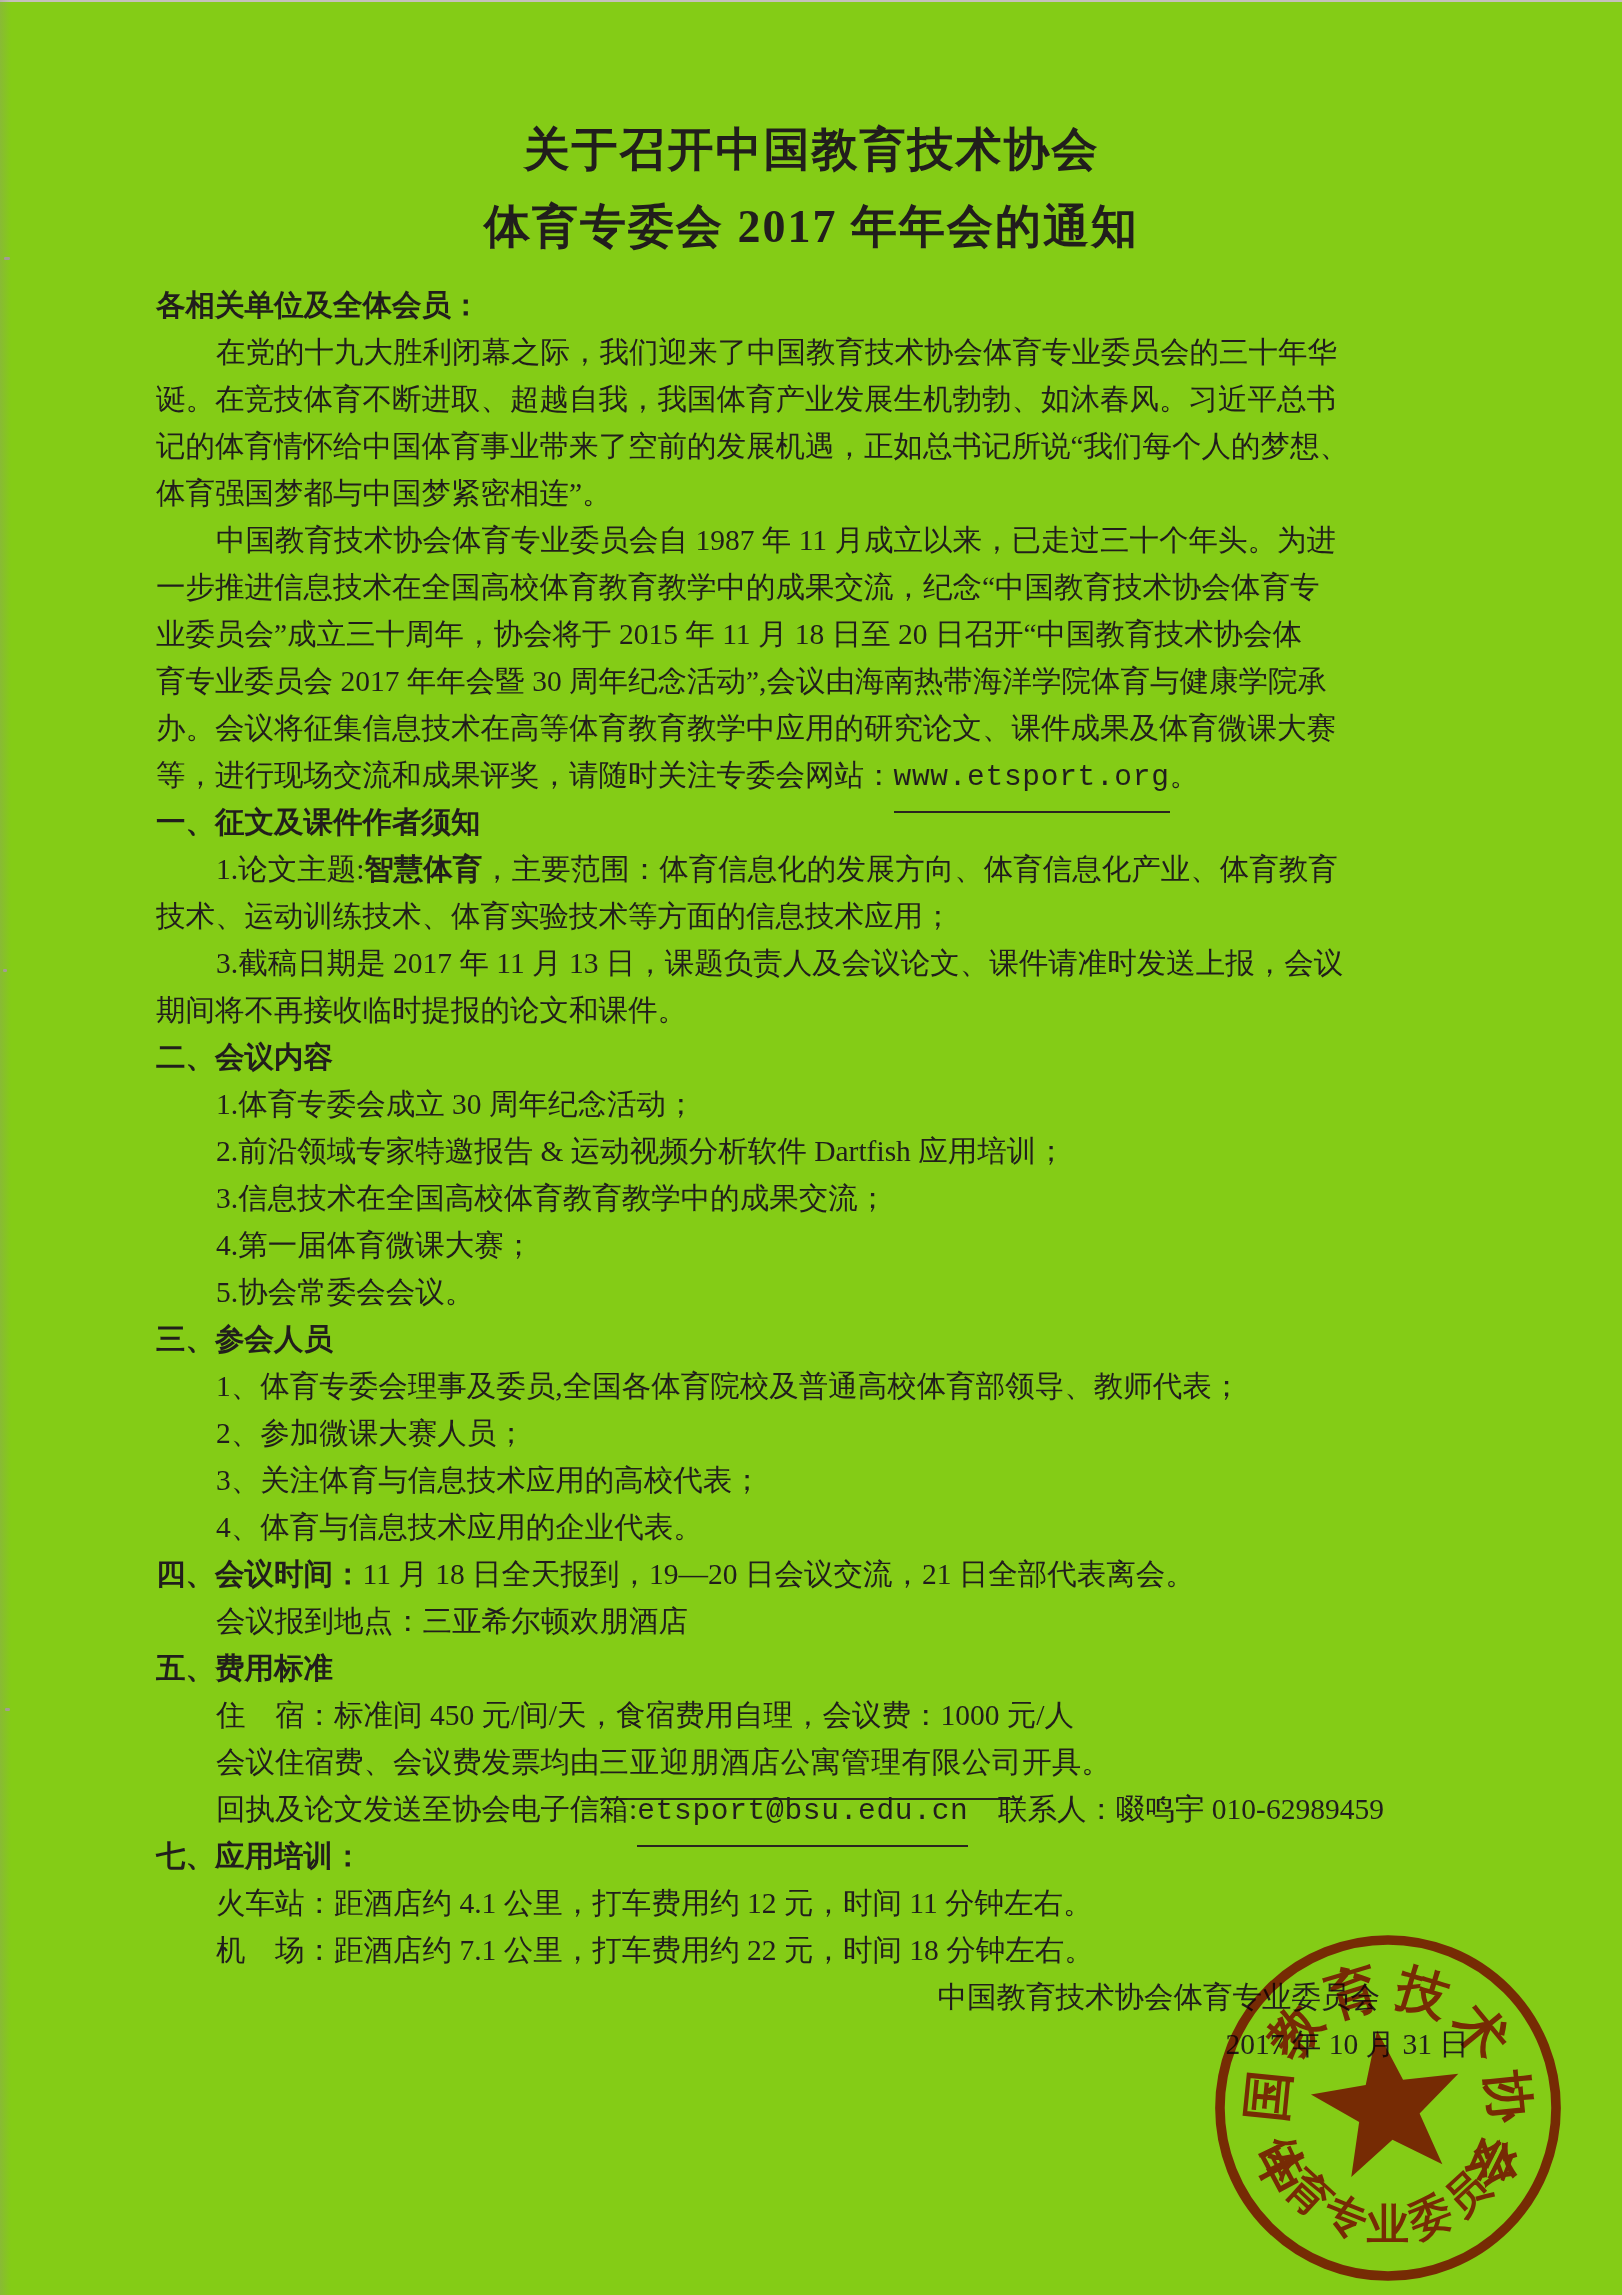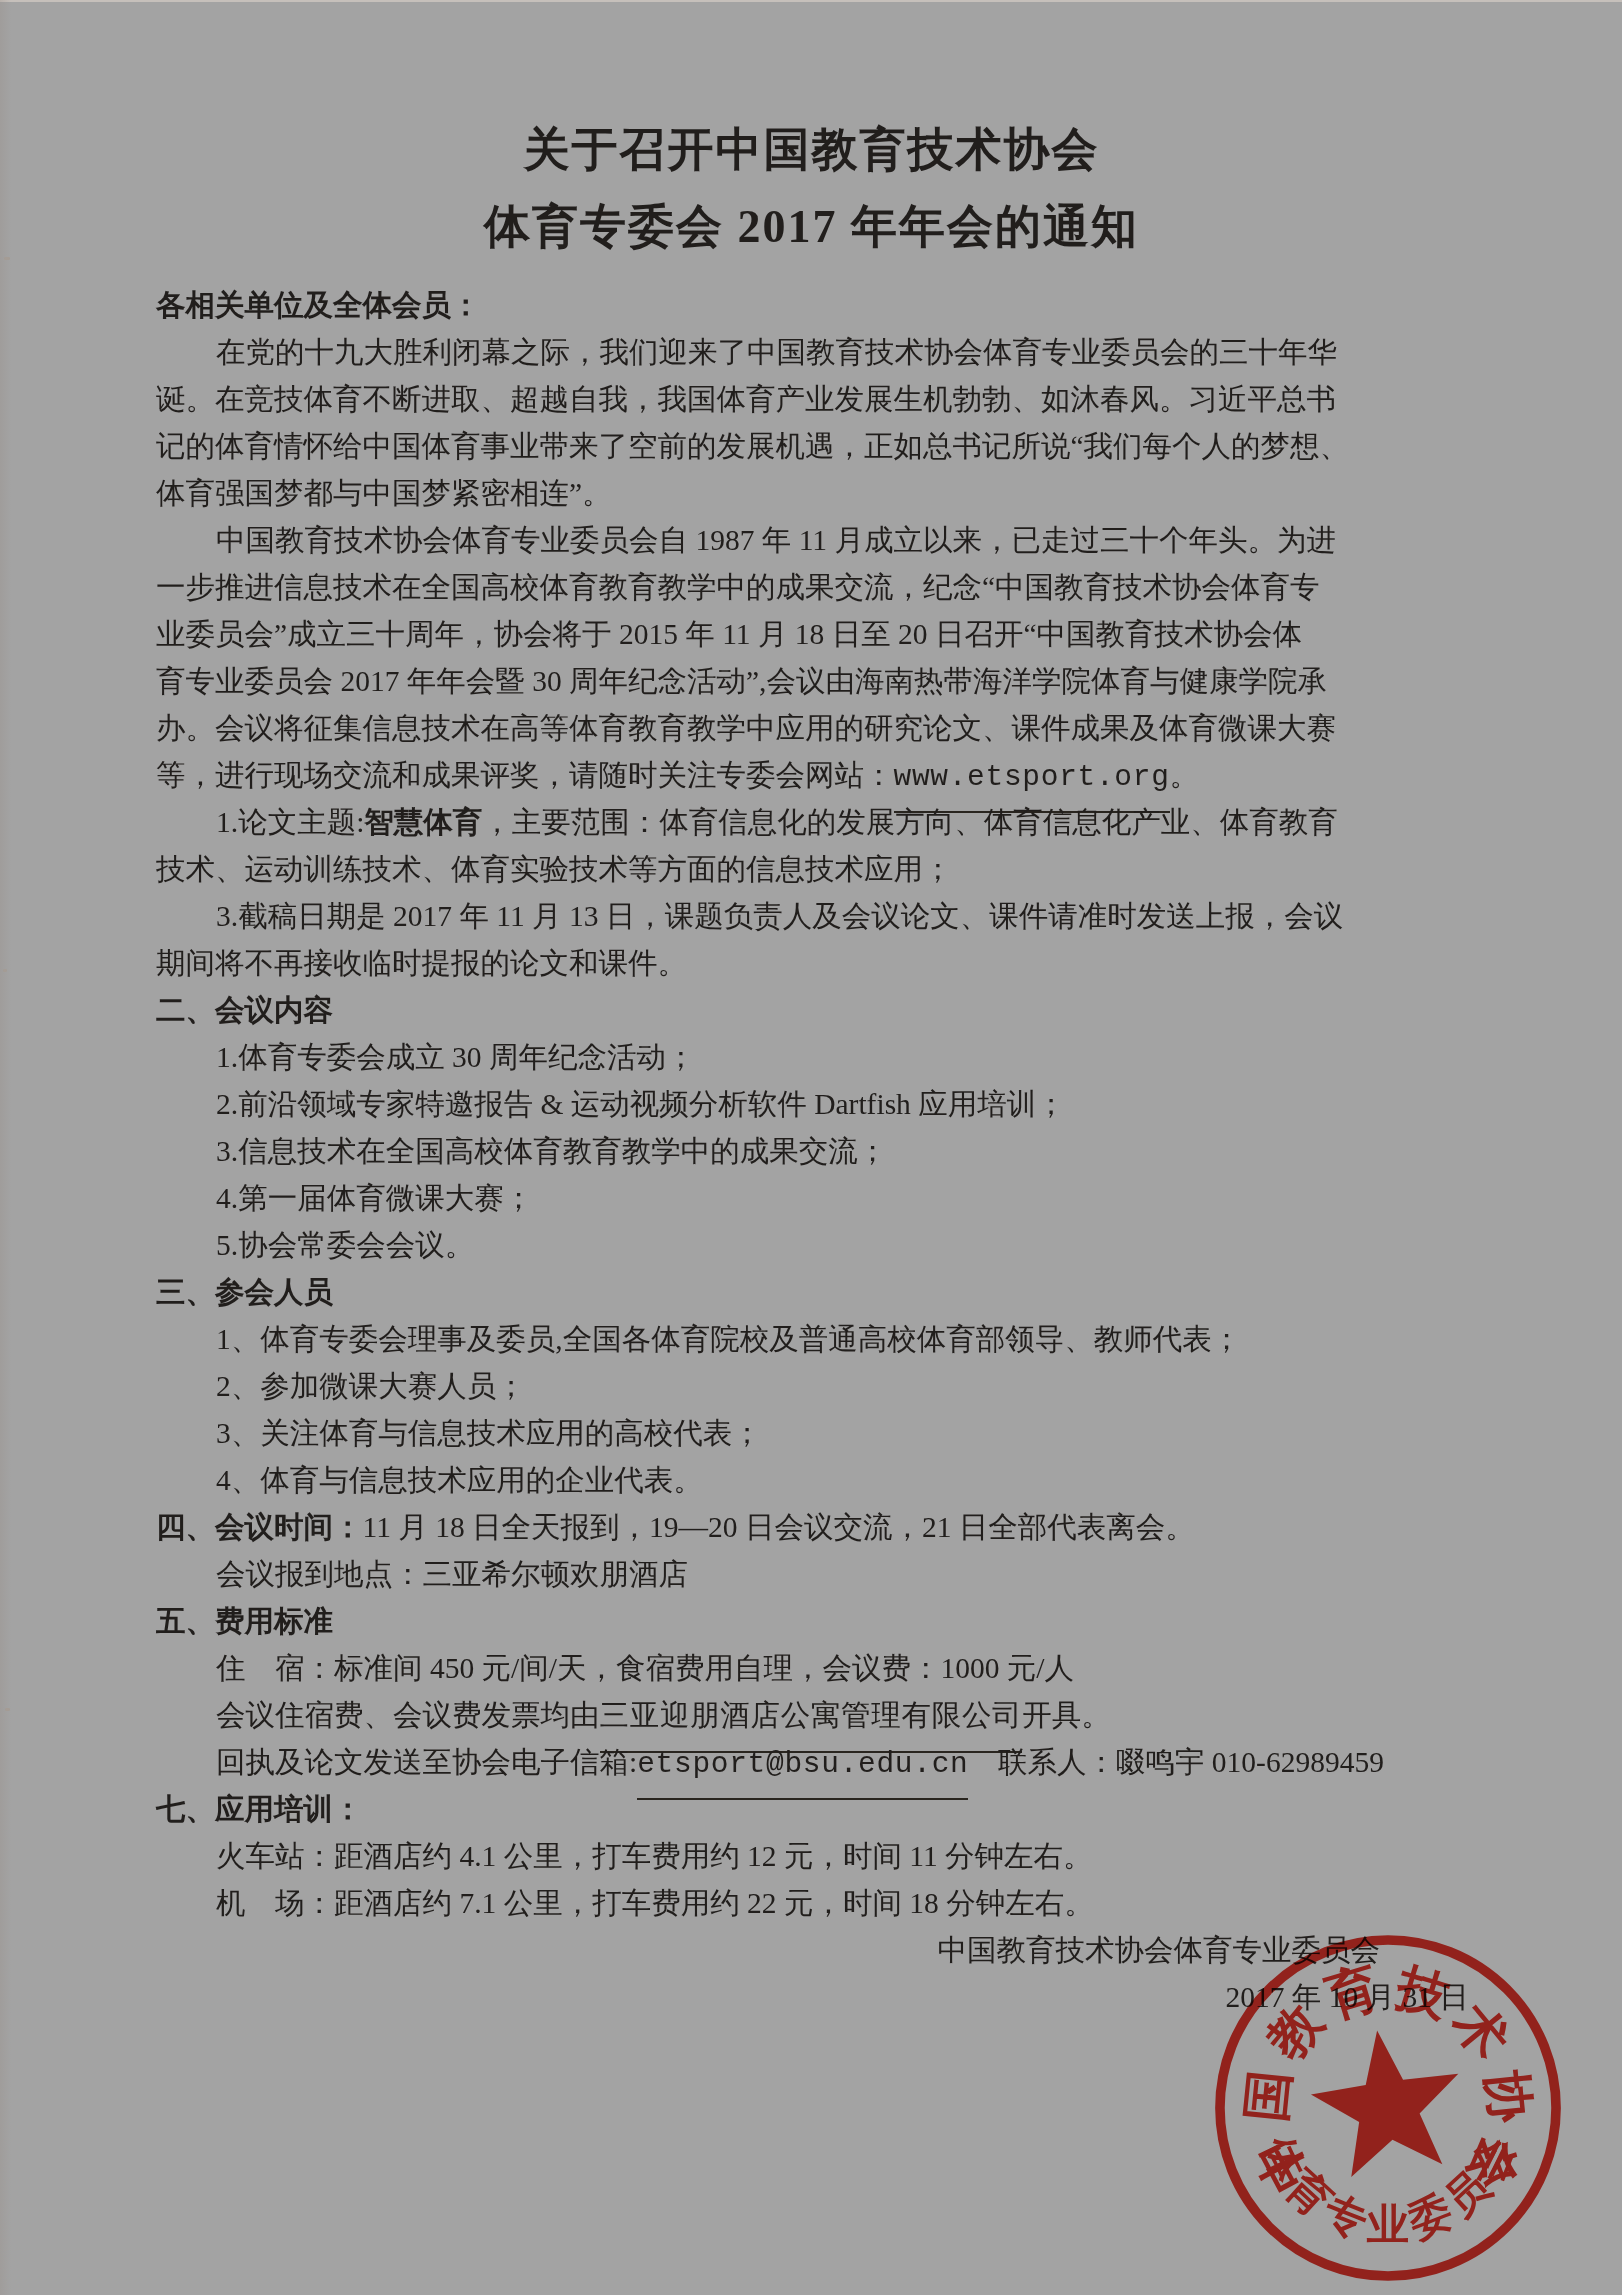--- a/index.html
+++ b/index.html
@@ -4,21 +4,21 @@
 <style>
   html,body{margin:0;padding:0;}
   body{
     width:1623px;height:2295px;
     background:#e9e5e2;
     font-family:"Liberation Serif","DejaVu Serif",serif;
   }
   .page{
     position:relative;
     width:1623px;height:2295px;
-    background:#a3a3a3;
+    background:#84cc16;
     overflow:hidden;
     color:#211e1c;
   }
   
   .scan-edge-top{position:absolute;top:0;left:0;width:100%;height:2px;background:#c6c0bb;}
   .scan-edge-left{position:absolute;top:0;left:0;width:10.5px;height:100%;
     background:linear-gradient(90deg,rgba(150,140,133,.28),rgba(150,140,133,0));}
   .speck{position:absolute;background:#a49c95;border-radius:1.3px;}
   .title{
     text-align:center;
@@ -79,20 +79,21 @@
       <div class="line ind"><span>在党的十九大胜利闭幕之际，我们迎来了中国教育技术协会体育专业委员会的三十年华</span></div>
       <div class="line"><span>诞。在竞技体育不断进取、超越自我，我国体育产业发展生机勃勃、如沐春风。习近平总书</span></div>
       <div class="line"><span>记的体育情怀给中国体育事业带来了空前的发展机遇，正如总书记所说“我们每个人的梦想、</span></div>
       <div class="line"><span>体育强国梦都与中国梦紧密相连”。</span></div>
       <div class="line ind"><span>中国教育技术协会体育专业委员会自 1987 年 11 月成立以来，已走过三十个年头。为进</span></div>
       <div class="line"><span>一步推进信息技术在全国高校体育教育教学中的成果交流，纪念“中国教育技术协会体育专</span></div>
       <div class="line"><span>业委员会”成立三十周年，协会将于 2015 年 11 月 18 日至 20 日召开“中国教育技术协会体</span></div>
       <div class="line"><span>育专业委员会 2017 年年会暨 30 周年纪念活动”,会议由海南热带海洋学院体育与健康学院承</span></div>
       <div class="line"><span>办。会议将征集信息技术在高等体育教育教学中应用的研究论文、课件成果及体育微课大赛</span></div>
       <div class="line"><span>等，进行现场交流和成果评奖，请随时关注专委会网站：</span><span class="u">www.etsport.org</span><span>。</span></div>
+      <div class="line"><span class="b">一、征文及课件作者须知</span></div>
       <div class="line ind"><span>1.论文主题:</span><span class="b">智慧体育</span><span>，主要范围：体育信息化的发展方向、体育信息化产业、体育教育</span></div>
       <div class="line"><span>技术、运动训练技术、体育实验技术等方面的信息技术应用；</span></div>
       <div class="line ind"><span>3.截稿日期是 2017 年 11 月 13 日，课题负责人及会议论文、课件请准时发送上报，会议</span></div>
       <div class="line"><span>期间将不再接收临时提报的论文和课件。</span></div>
       <div class="line"><span class="b">二、会议内容</span></div>
       <div class="line ind"><span>1.体育专委会成立 30 周年纪念活动；</span></div>
       <div class="line ind"><span>2.前沿领域专家特邀报告 &amp; 运动视频分析软件 Dartfish 应用培训；</span></div>
       <div class="line ind"><span>3.信息技术在全国高校体育教育教学中的成果交流；</span></div>
       <div class="line ind"><span>4.第一届体育微课大赛；</span></div>
       <div class="line ind"><span>5.协会常委会会议。</span></div>

